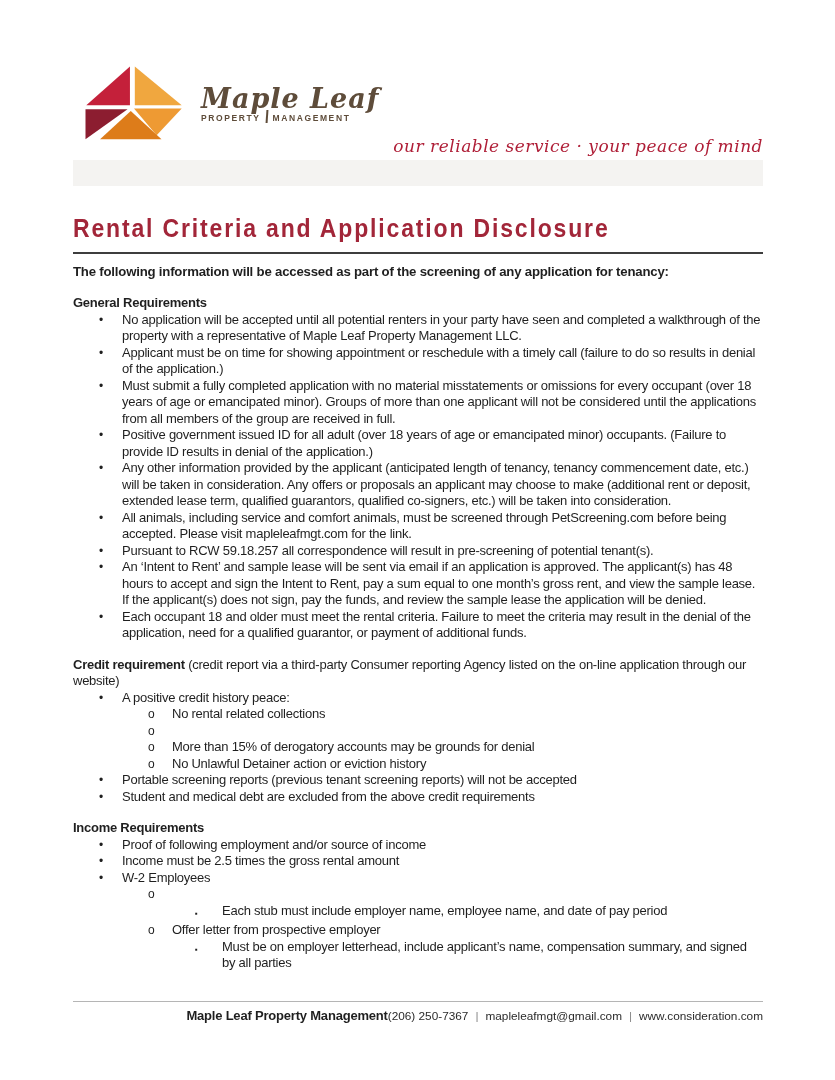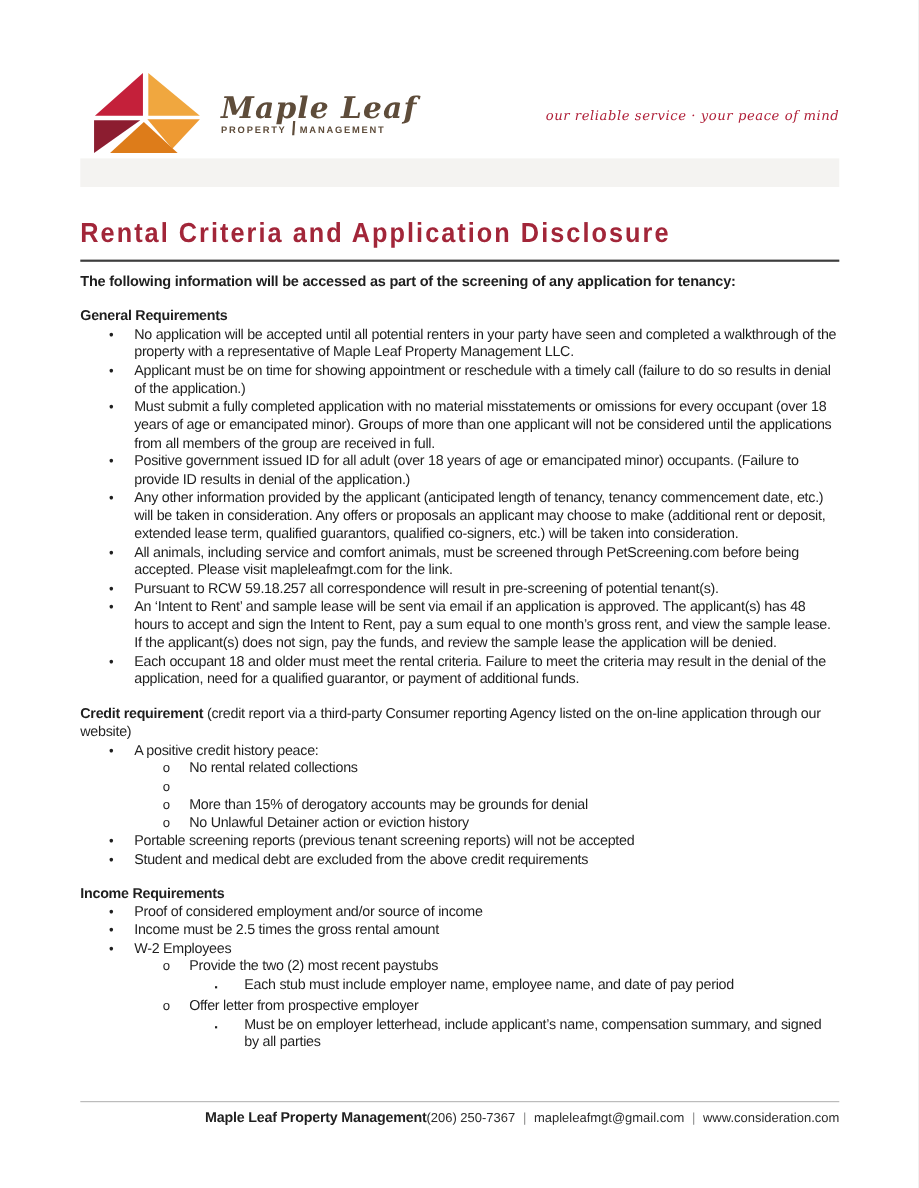--- a/index.html
+++ b/index.html
@@ -13,22 +13,22 @@
   .logo { display:flex; align-items:flex-start; }
   .logo-house { width:118px; height:76px; flex:none; }
   .logo-textblock { margin:22px 0 0 8px; color:var(--logo_text,#5E4C3A); }
   .logo-name {
     font-family:"DejaVu Serif", serif; font-style:italic; font-weight:700;
     font-size:27px; line-height:26px; letter-spacing:1px; white-space:nowrap;
   }
   .logo-sub { display:flex; align-items:center; gap:5px; font-size:8.5px; font-weight:700; letter-spacing:1.6px; margin-top:1px; }
   .logo-sub-divider { width:2px; height:13px; background:var(--logo_text,#5E4C3A); margin-top:-4px; transform:rotate(4deg); }
   .tagline {
-    margin-top:34px; font-family:"DejaVu Serif", serif; font-style:italic;
-    font-size:12px; color:var(--tagline,#AF1E37); white-space:nowrap; letter-spacing:0.5px;
+    margin-top:72px; font-family:"DejaVu Serif", serif; font-style:italic;
+    font-size:17px; color:var(--tagline,#AF1E37); white-space:nowrap; letter-spacing:0.5px;
   }
   .header-bar { height:26px; margin:4px 72px 0 73px; background:var(--header_bar,#F4F3F1); }
   
   .page-title {
     margin:28px 72px 0 73px; color:var(--title,#A22639);
     font-size:25px; font-weight:700; letter-spacing:2px; white-space:nowrap;
     transform:scaleX(0.92); transform-origin:left center;
   }
   .title-rule { margin:9px 72px 0 73px; border:none; border-top:2px solid #3d3d3d; height:0; }
   .intro {
@@ -150,33 +150,32 @@
         </div>
         <div class="li level1">
           <span class="marker">•</span>
           <span class="li-text">Student and medical debt are excluded from the above credit requirements</span>
         </div>
       </div>
       <div class="section">
         <div class="section-heading"><span class="bold">Income Requirements</span></div>
         <div class="li level1">
           <span class="marker">•</span>
-          <span class="li-text">Proof of considered employment and/or source of income</span>
+          <span class="li-text">Proof of following employment and/or source of income</span>
         </div>
         <div class="li level1">
           <span class="marker">•</span>
           <span class="li-text">Income must be 2.5 times the gross rental amount</span>
         </div>
         <div class="li level1">
           <span class="marker">•</span>
           <span class="li-text">W-2 Employees</span>
         </div>
         <div class="li level2">
           <span class="marker">o</span>
-          <span class="li-text">Provide the two (2) most recent paystubs</span>
         </div>
         <div class="li level3">
           <span class="marker">▪</span>
           <span class="li-text">Each stub must include employer name, employee name, and date of pay period</span>
         </div>
         <div class="li level2">
           <span class="marker">o</span>
           <span class="li-text">Offer letter from prospective employer</span>
         </div>
         <div class="li level3">

